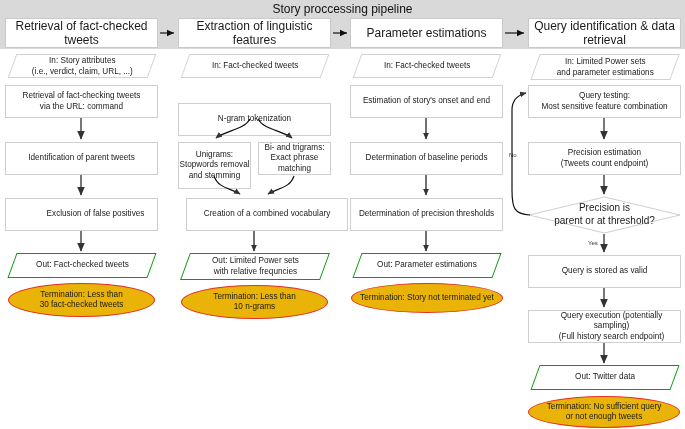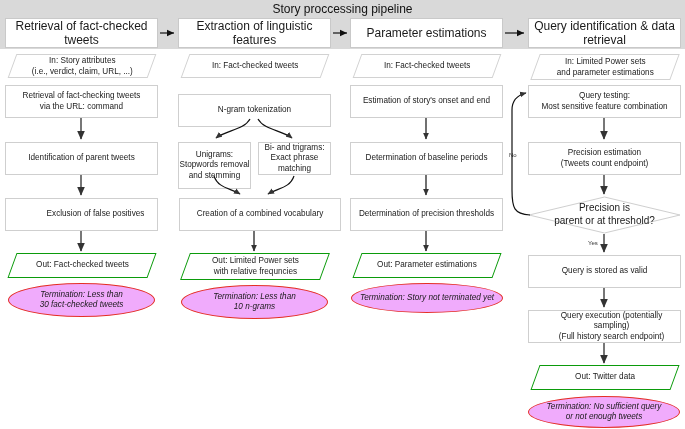--- a/index.html
+++ b/index.html
@@ -40,22 +40,21 @@
     transform:skewX(-20deg);
   }
   .io-in > span{transform:skewX(20deg);display:block;}
   .io-out{
     background:#ffffff;border:1px solid #0b9b0b;
     transform:skewX(-20deg);
   }
   .io-out > span{transform:skewX(20deg);display:block;}
   .term{
     border:1px solid #e42f26;border-radius:50%;
-    background:#f0abfc;
-    font-style:italic;
+    background:#eab308;
   }
   .decision{
     position:absolute;box-sizing:border-box;
   }
   .decision .dlabel{
     position:absolute;left:0;top:0;width:100%;height:100%;
     display:flex;align-items:center;justify-content:center;
     text-align:center;font-size:10px;line-height:1.28;color:#1a1a1a;
   }
   .edge-label{
@@ -115,41 +114,41 @@
     <span>
       <span>Termination: Less than</span><br>
       <span>30 fact-checked tweets</span>
     </span>
   </div>
 
   <div class="node io-in" style="left:185px;top:54px;width:140px;height:24px;">
     <span>In: Fact-checked tweets</span>
   </div>
 
-  <div class="node proc" style="left:178px;top:94px;width:153px;height:33px;text-align:center;">
+  <div class="node proc" style="left:178px;top:103px;width:153px;height:33px;text-align:center;">
     <span>N-gram tokenization</span>
   </div>
 
   <div class="node proc" style="left:178px;top:142px;width:73px;height:47px;">
     <span>
       <span>Unigrams:</span><br>
       <span>Stopwords removal</span><br>
       <span>and stemming</span>
     </span>
   </div>
 
   <div class="node proc" style="left:258px;top:142px;width:73px;height:33px;">
     <span>
       <span>Bi- and trigrams:</span><br>
       <span>Exact phrase</span><br>
       <span>matching</span>
     </span>
   </div>
 
-  <div class="node proc" style="left:179px;top:198px;width:162px;height:33px;">
+  <div class="node proc" style="left:186px;top:198px;width:162px;height:33px;">
     <span>Creation of a combined vocabulary</span>
   </div>
 
   <div class="node io-out" style="left:185px;top:253px;width:140px;height:27px;">
     <span>
       <span>Out: Limited Power sets</span><br>
       <span>with relative frequncies</span>
     </span>
   </div>
 

